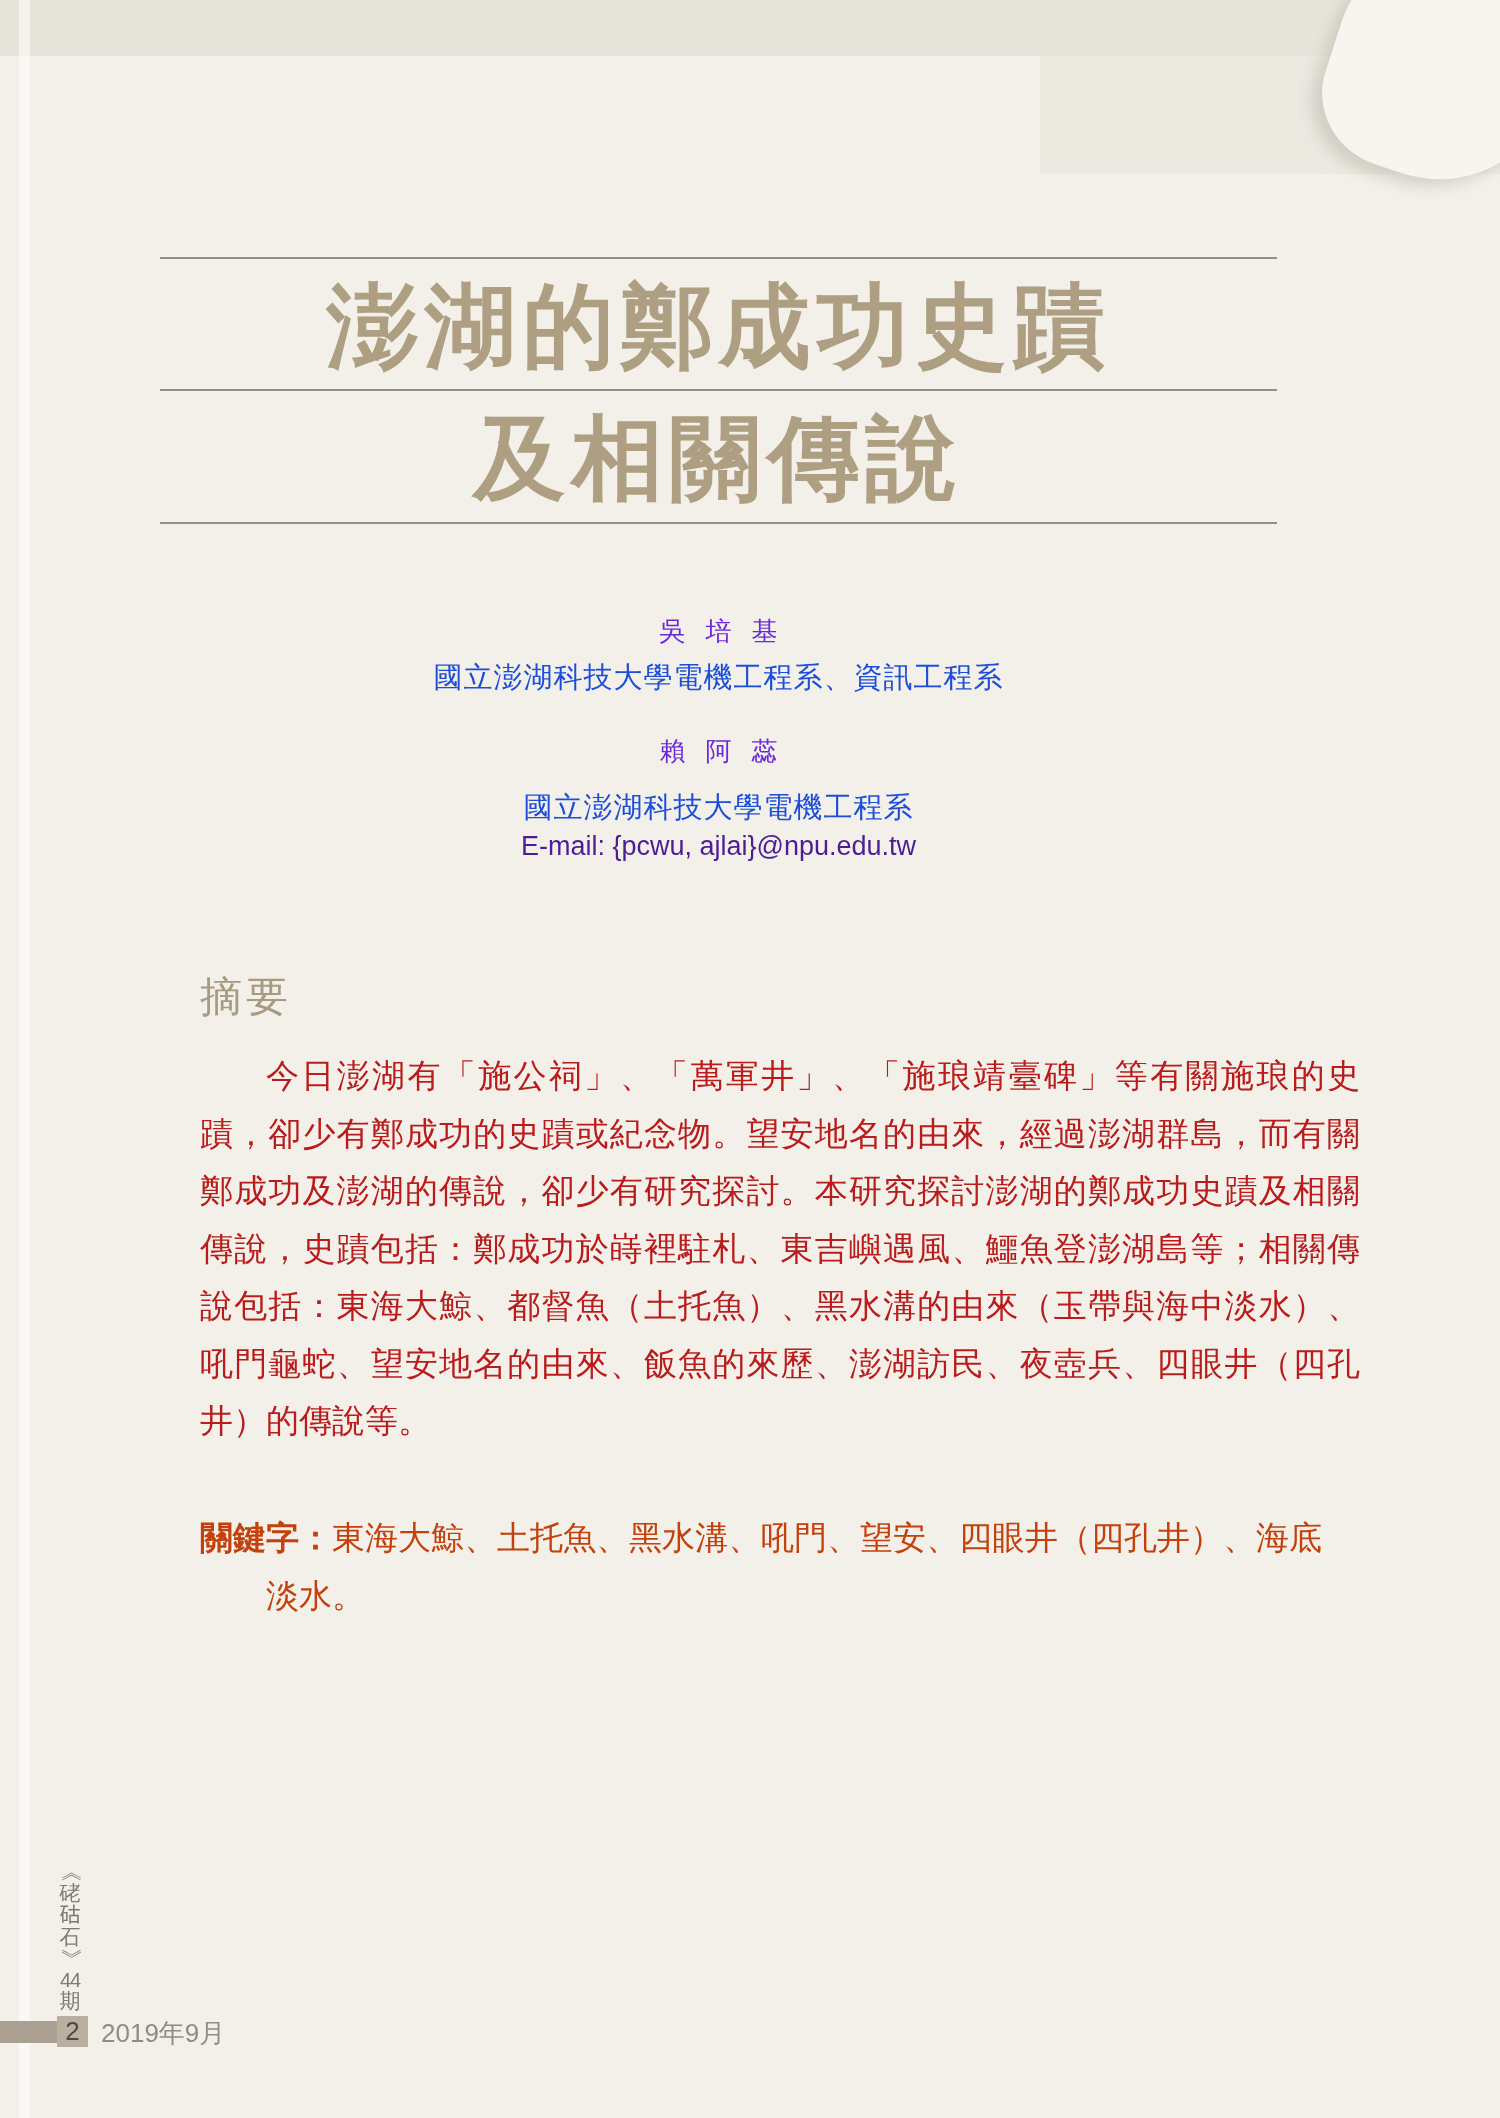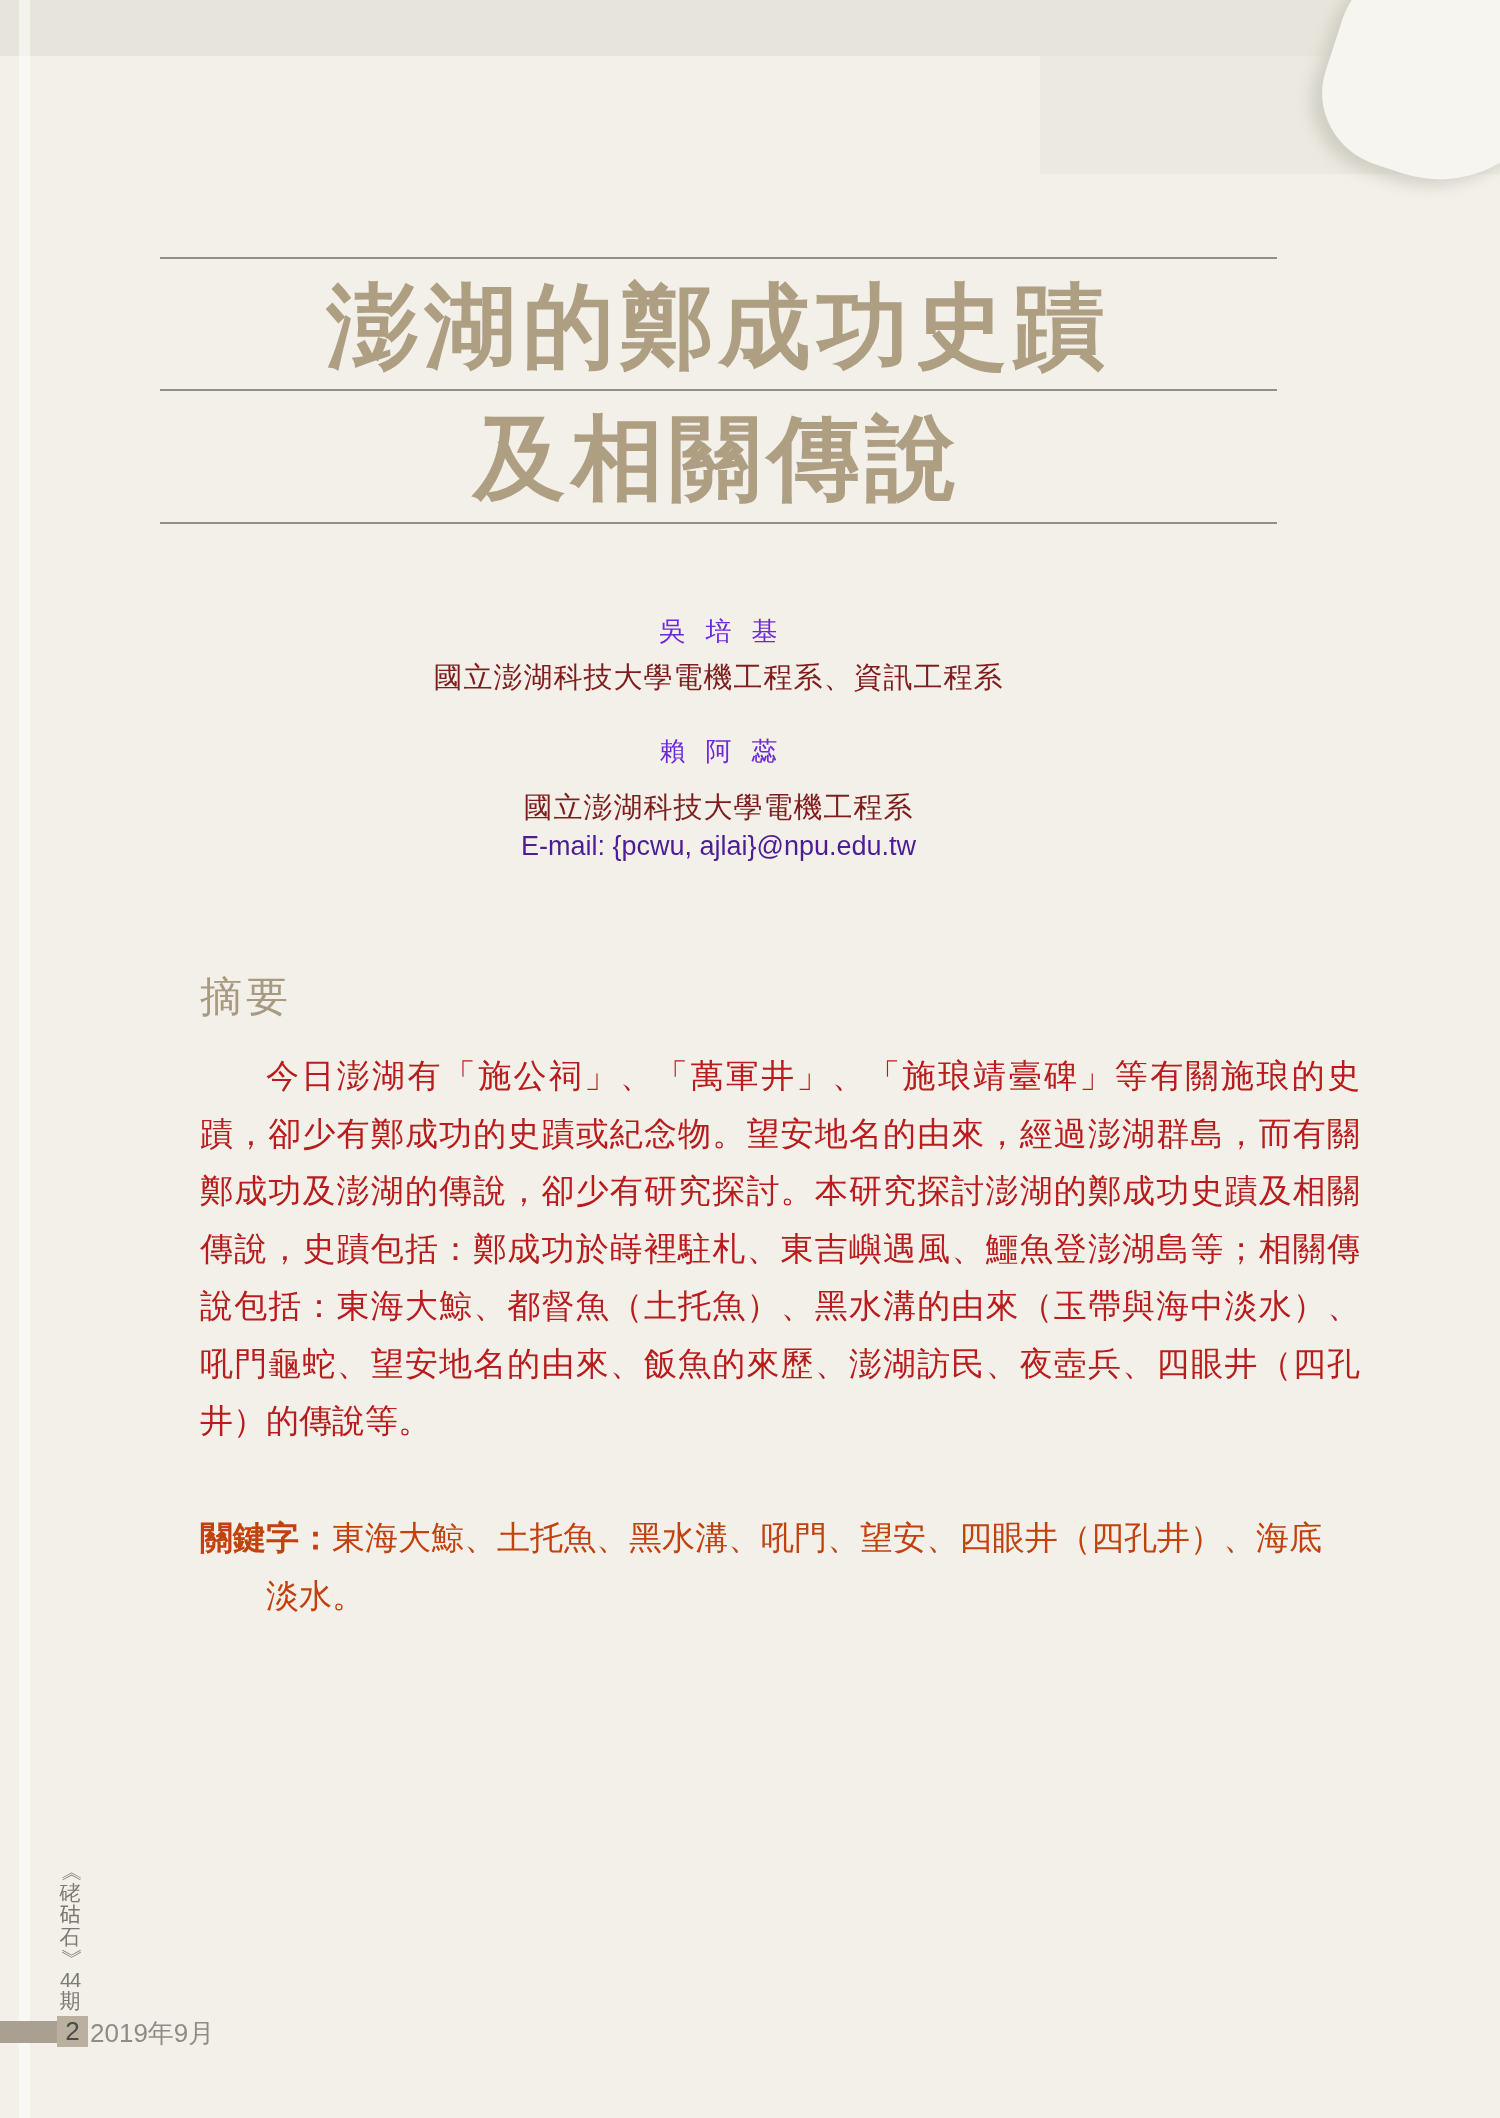--- a/index.html
+++ b/index.html
@@ -16,21 +16,21 @@
   .left-streak{position:absolute;left:19px;top:0;width:11px;height:2118px;background:rgba(255,255,255,.5);}
 
   
   .rule{position:absolute;left:160px;width:1117px;height:2px;background:#8f8f8a;}
   .title-line{position:absolute;left:160px;width:1117px;text-align:center;
     color:#ae9f83;font-size:92px;line-height:110px;font-weight:600;letter-spacing:6px;white-space:nowrap;}
 
   
   .centered{position:absolute;left:160px;width:1117px;text-align:center;white-space:nowrap;}
   .author-name{color:#6d28d9;font-size:26px;line-height:44px;letter-spacing:20px;text-indent:20px;}
-  .affil{font-family:"Liberation Sans","DejaVu Sans",sans-serif;color:#7f1d1d;font-size:29px;line-height:34px;letter-spacing:1px;}
+  .affil{font-family:"Liberation Sans","DejaVu Sans",sans-serif;color:#1d4ed8;font-size:29px;line-height:34px;letter-spacing:1px;}
   .email{font-family:"Liberation Sans","DejaVu Sans",sans-serif;color:#4c1d95;font-size:27px;line-height:32px;}
 
   
   .abs-heading{position:absolute;left:200px;top:972px;color:#a89a80;font-size:42px;line-height:50px;
     font-family:"Liberation Sans","DejaVu Sans",sans-serif;font-weight:500;letter-spacing:4px;}
   .abs-par{position:absolute;left:200px;top:1048px;width:1160px;color:#b91c1c;font-size:33px;}
   .abs-line{height:57.5px;line-height:57.5px;text-align:justify;text-align-last:justify;text-justify:inter-character;white-space:nowrap;}
   .abs-line.first{text-indent:66px;}
   .abs-line.last{text-align:left;text-align-last:left;}
 
@@ -41,21 +41,21 @@
 
   
   .spine{position:absolute;left:52px;top:1860px;width:36px;display:flex;flex-direction:column;align-items:center;
     color:#7b7a74;font-family:"Liberation Sans","DejaVu Sans",sans-serif;}
   .spine span{font-size:21px;line-height:22px;display:block;}
   .spine .bracket{transform:rotate(90deg);}
   .spine .num{font-size:20px;letter-spacing:-1px;line-height:20px;}
   .page-band{position:absolute;left:0;top:2021px;width:57px;height:22px;background:#a9a091;}
   .page-badge{position:absolute;left:57px;top:2016px;width:31px;height:31px;background:#b9b09f;
     color:#4c4b47;font-family:"Liberation Sans","DejaVu Sans",sans-serif;font-size:26px;line-height:31px;text-align:center;}
-  .issue-date{position:absolute;left:90px;top:2018px;color:#8d8c86;
+  .issue-date{position:absolute;left:101px;top:2018px;color:#8d8c86;
     font-family:"Liberation Sans","DejaVu Sans",sans-serif;font-size:26px;line-height:30px;}
 </style>
 </head>
 <body>
 
 <div class="top-band"></div>
 <div class="top-band-right"></div>
 <div class="crumple"></div>
 <div class="left-streak"></div>
 

